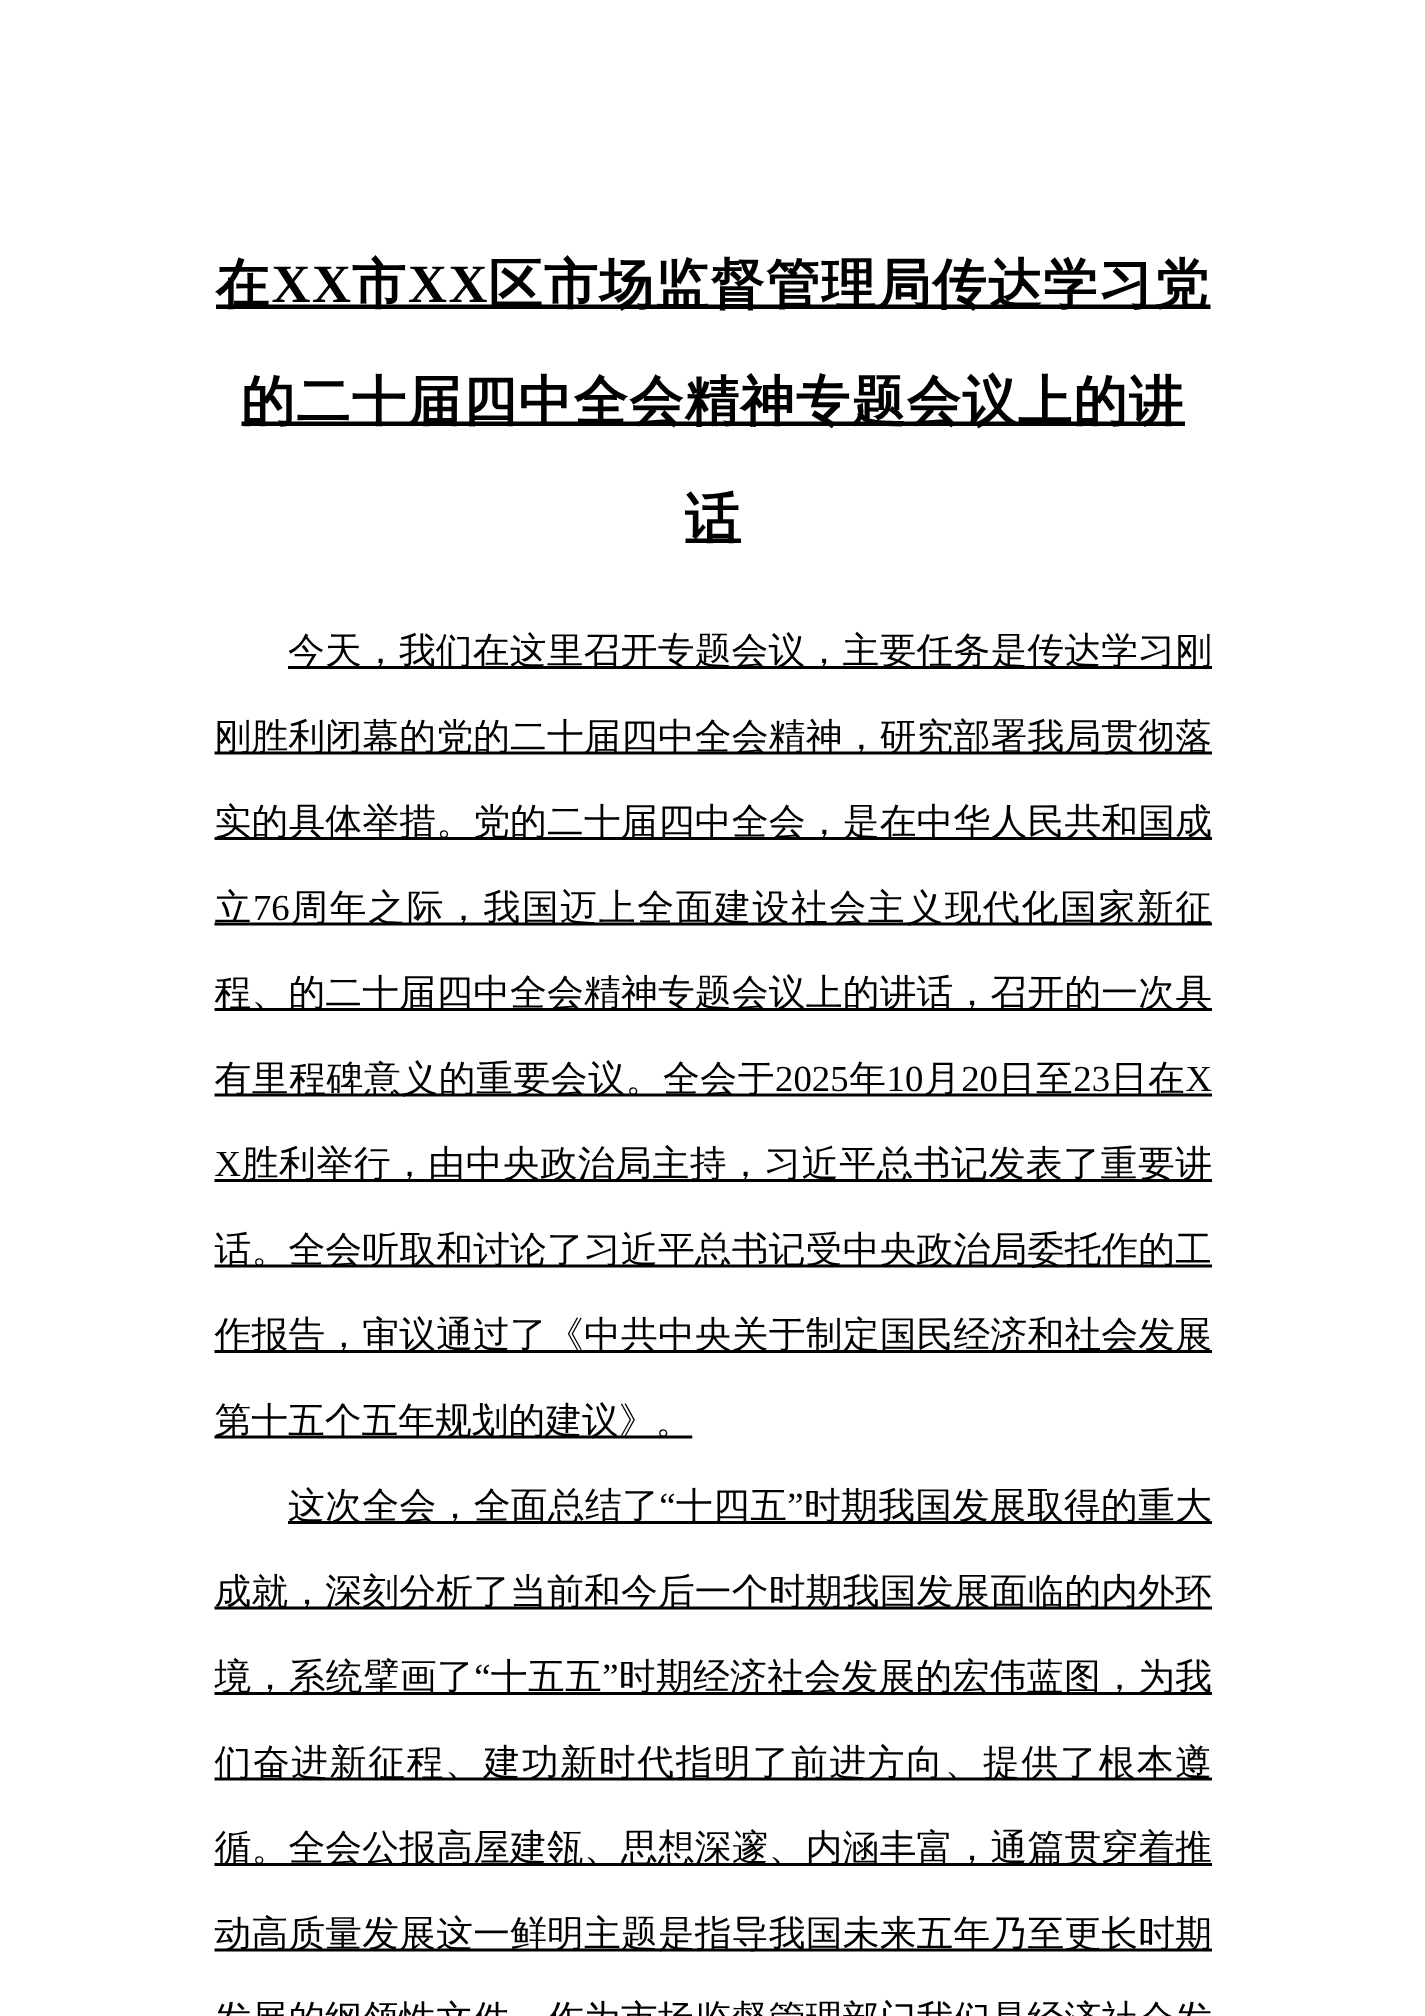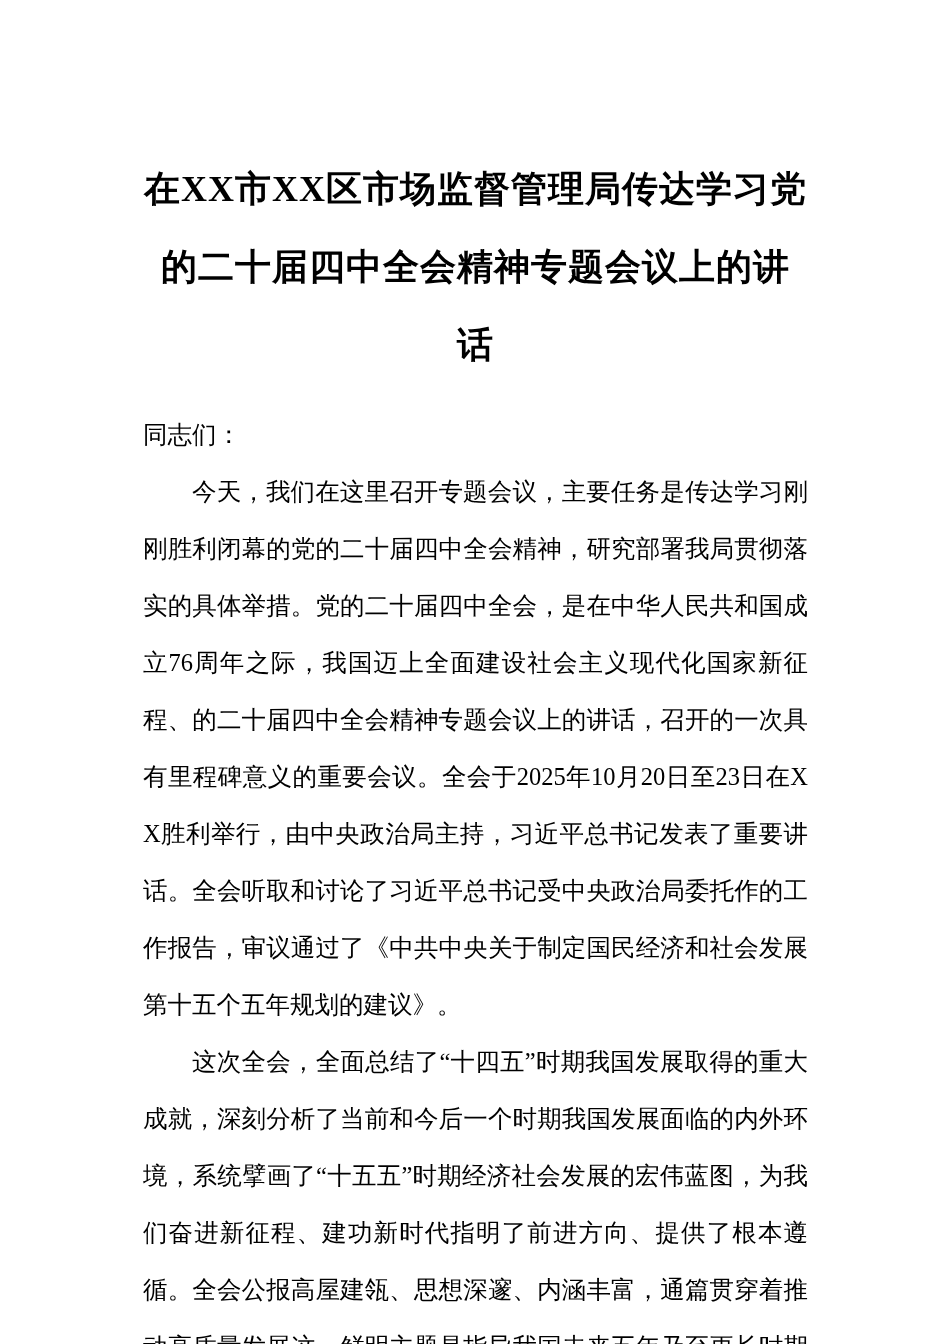--- a/index.html
+++ b/index.html
@@ -13,20 +13,21 @@
     }
     .page {
       position: relative;
       width: 950px;
       height: 1344px;
       margin: 0 auto;
       background: #ffffff;
       box-sizing: border-box;
       padding: 150px 142px 0 143px;
       overflow: hidden;
+      text-decoration: underline;
     }
     .doc-title {
       margin: 0 0 22px 0;
       font-size: 36px;
       font-weight: bold;
       text-align: center;
       line-height: 78px;
       letter-spacing: 1px;
     }
     .doc-body {
@@ -49,18 +50,17 @@
 <body>
 
 <div class="page">
 
   <h1 class="doc-title">
     <span>在XX市XX区市场监督管理局传达学习党</span><br>
     <span>的二十届四中全会精神专题会议上的讲话</span>
   </h1>
 
   <div class="doc-body">
-    <p class="salutation">同志们：</p>
     <p>今天，我们在这里召开专题会议，主要任务是传达学习刚刚胜利闭幕的党的二十届四中全会精神，研究部署我局贯彻落实的具体举措。党的二十届四中全会，是在中华人民共和国成立76周年之际，我国迈上全面建设社会主义现代化国家新征程、的二十届四中全会精神专题会议上的讲话，召开的一次具有里程碑意义的重要会议。全会于2025年10月20日至23日在XX胜利举行，由中央政治局主持，习近平总书记发表了重要讲话。全会听取和讨论了习近平总书记受中央政治局委托作的工作报告，审议通过了《中共中央关于制定国民经济和社会发展第十五个五年规划的建议》。</p>
     <p>这次全会，全面总结了“十四五”时期我国发展取得的重大成就，深刻分析了当前和今后一个时期我国发展面临的内外环境，系统擘画了“十五五”时期经济社会发展的宏伟蓝图，为我们奋进新征程、建功新时代指明了前进方向、提供了根本遵循。全会公报高屋建瓴、思想深邃、内涵丰富，通篇贯穿着推动高质量发展这一鲜明主题是指导我国未来五年乃至更长时期发展的纲领性文件。作为市场监督管理部门我们是经济社会发展的“一线施工队”，是维护市场秩序的“主力军”，学习好、宣传好、贯彻好党的二十届四中全会</p>
   </div>
 
 </div>
 
 </body></html>

